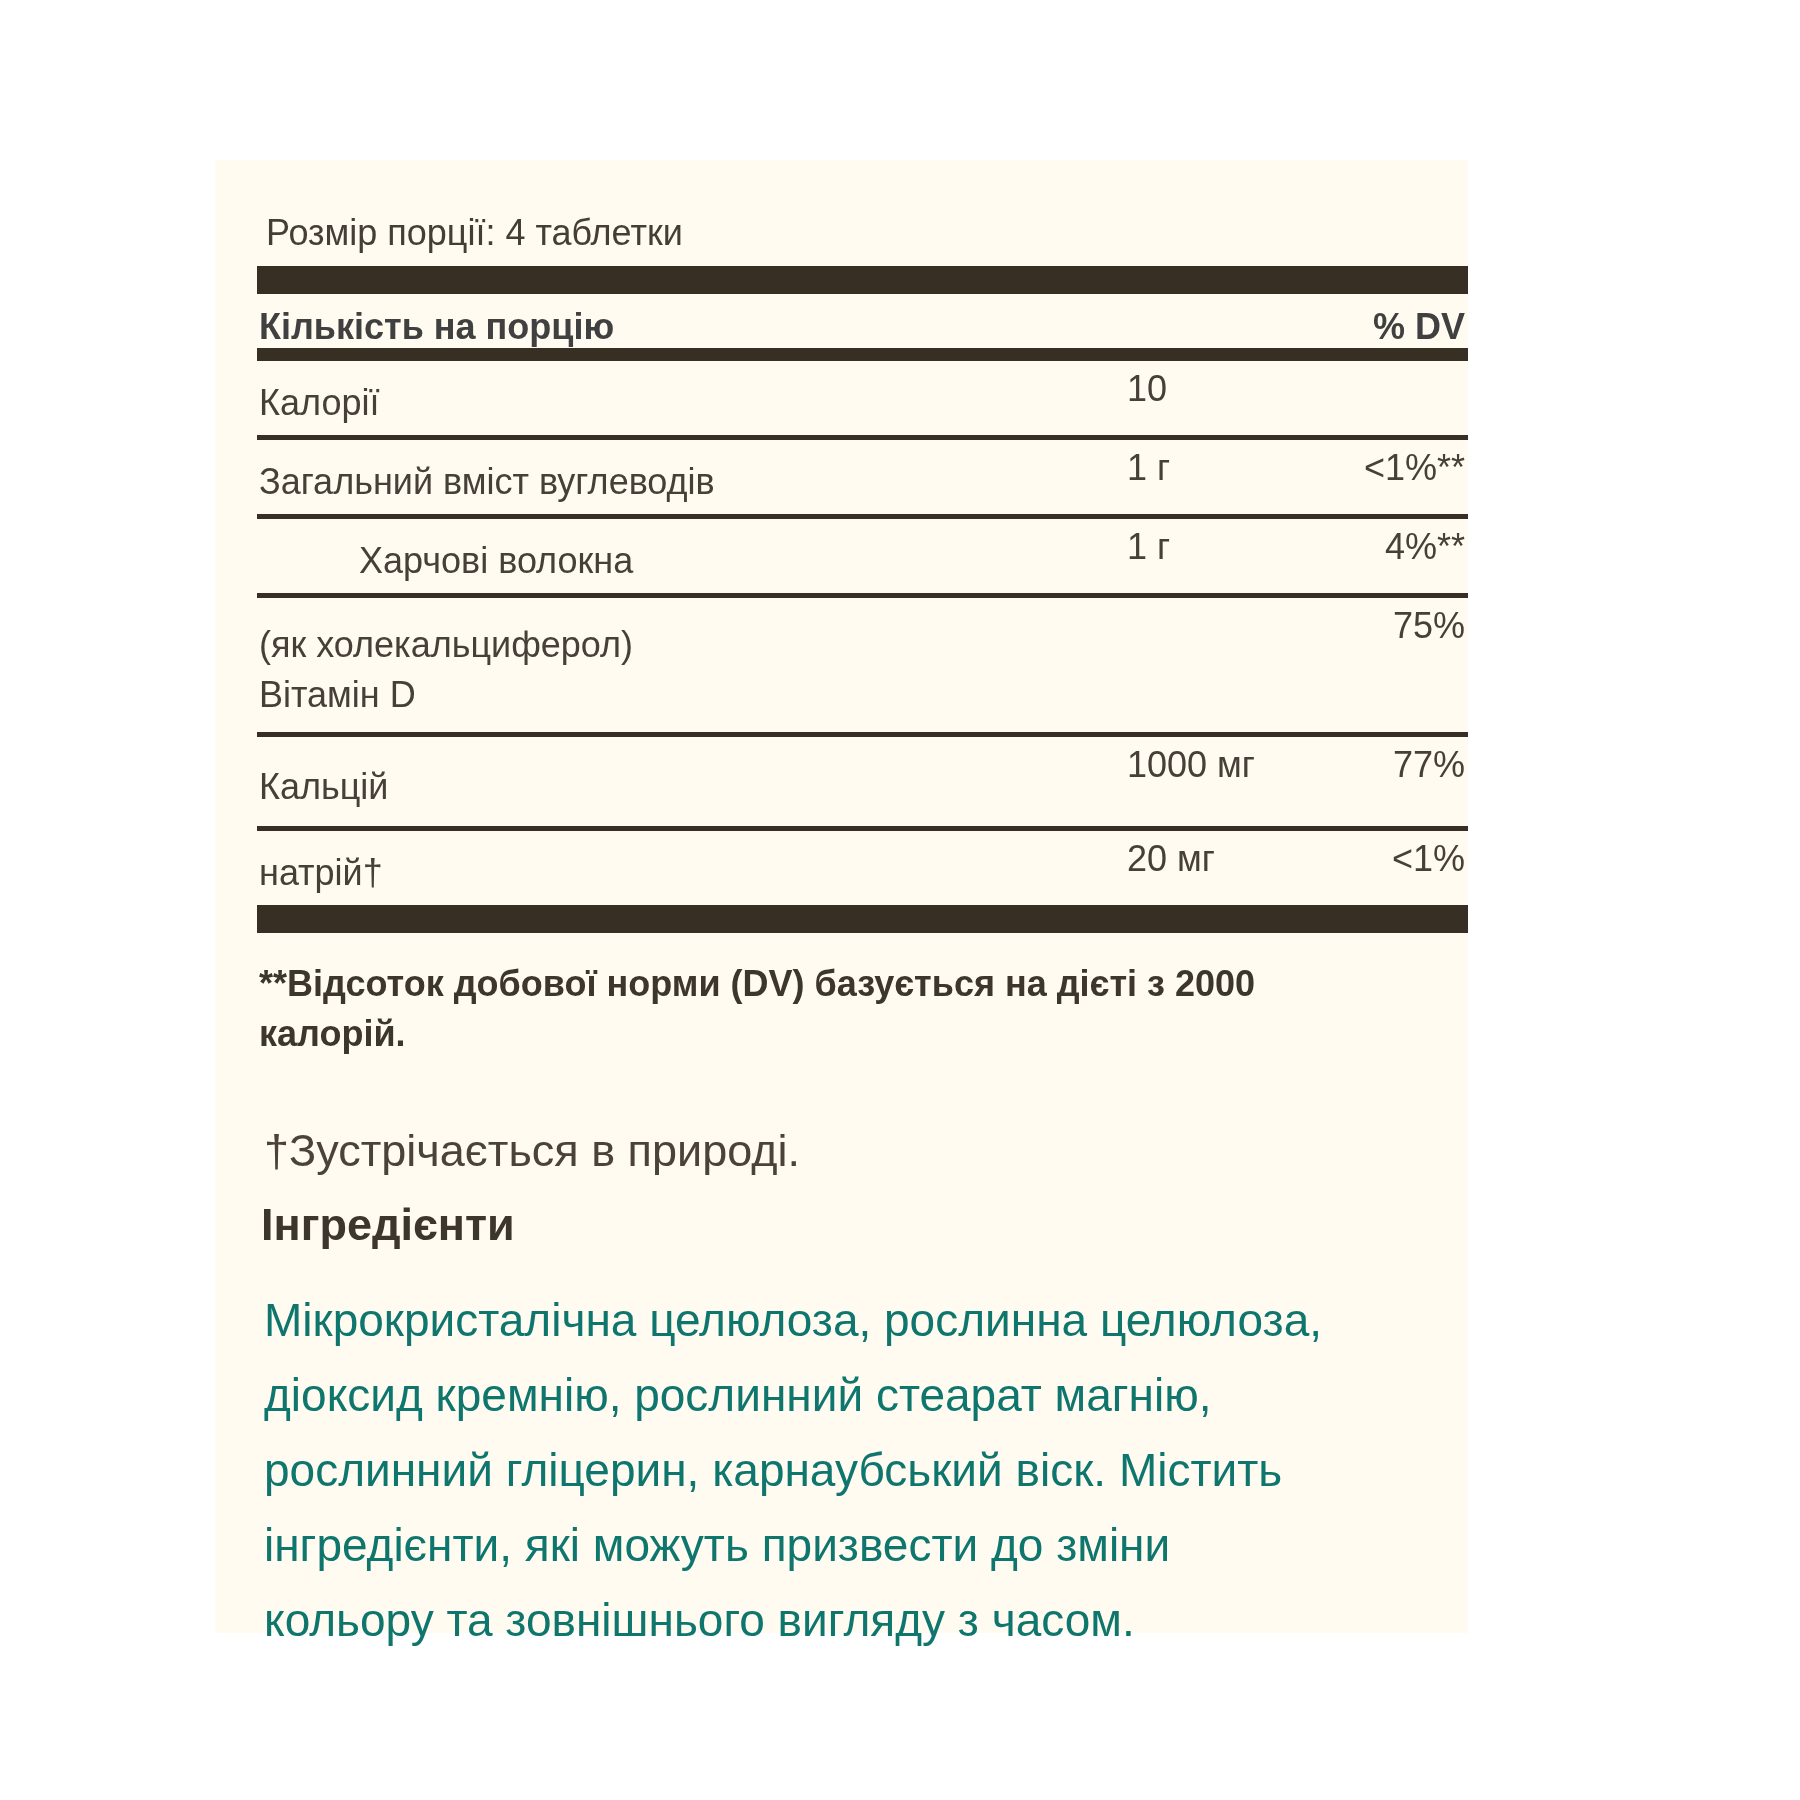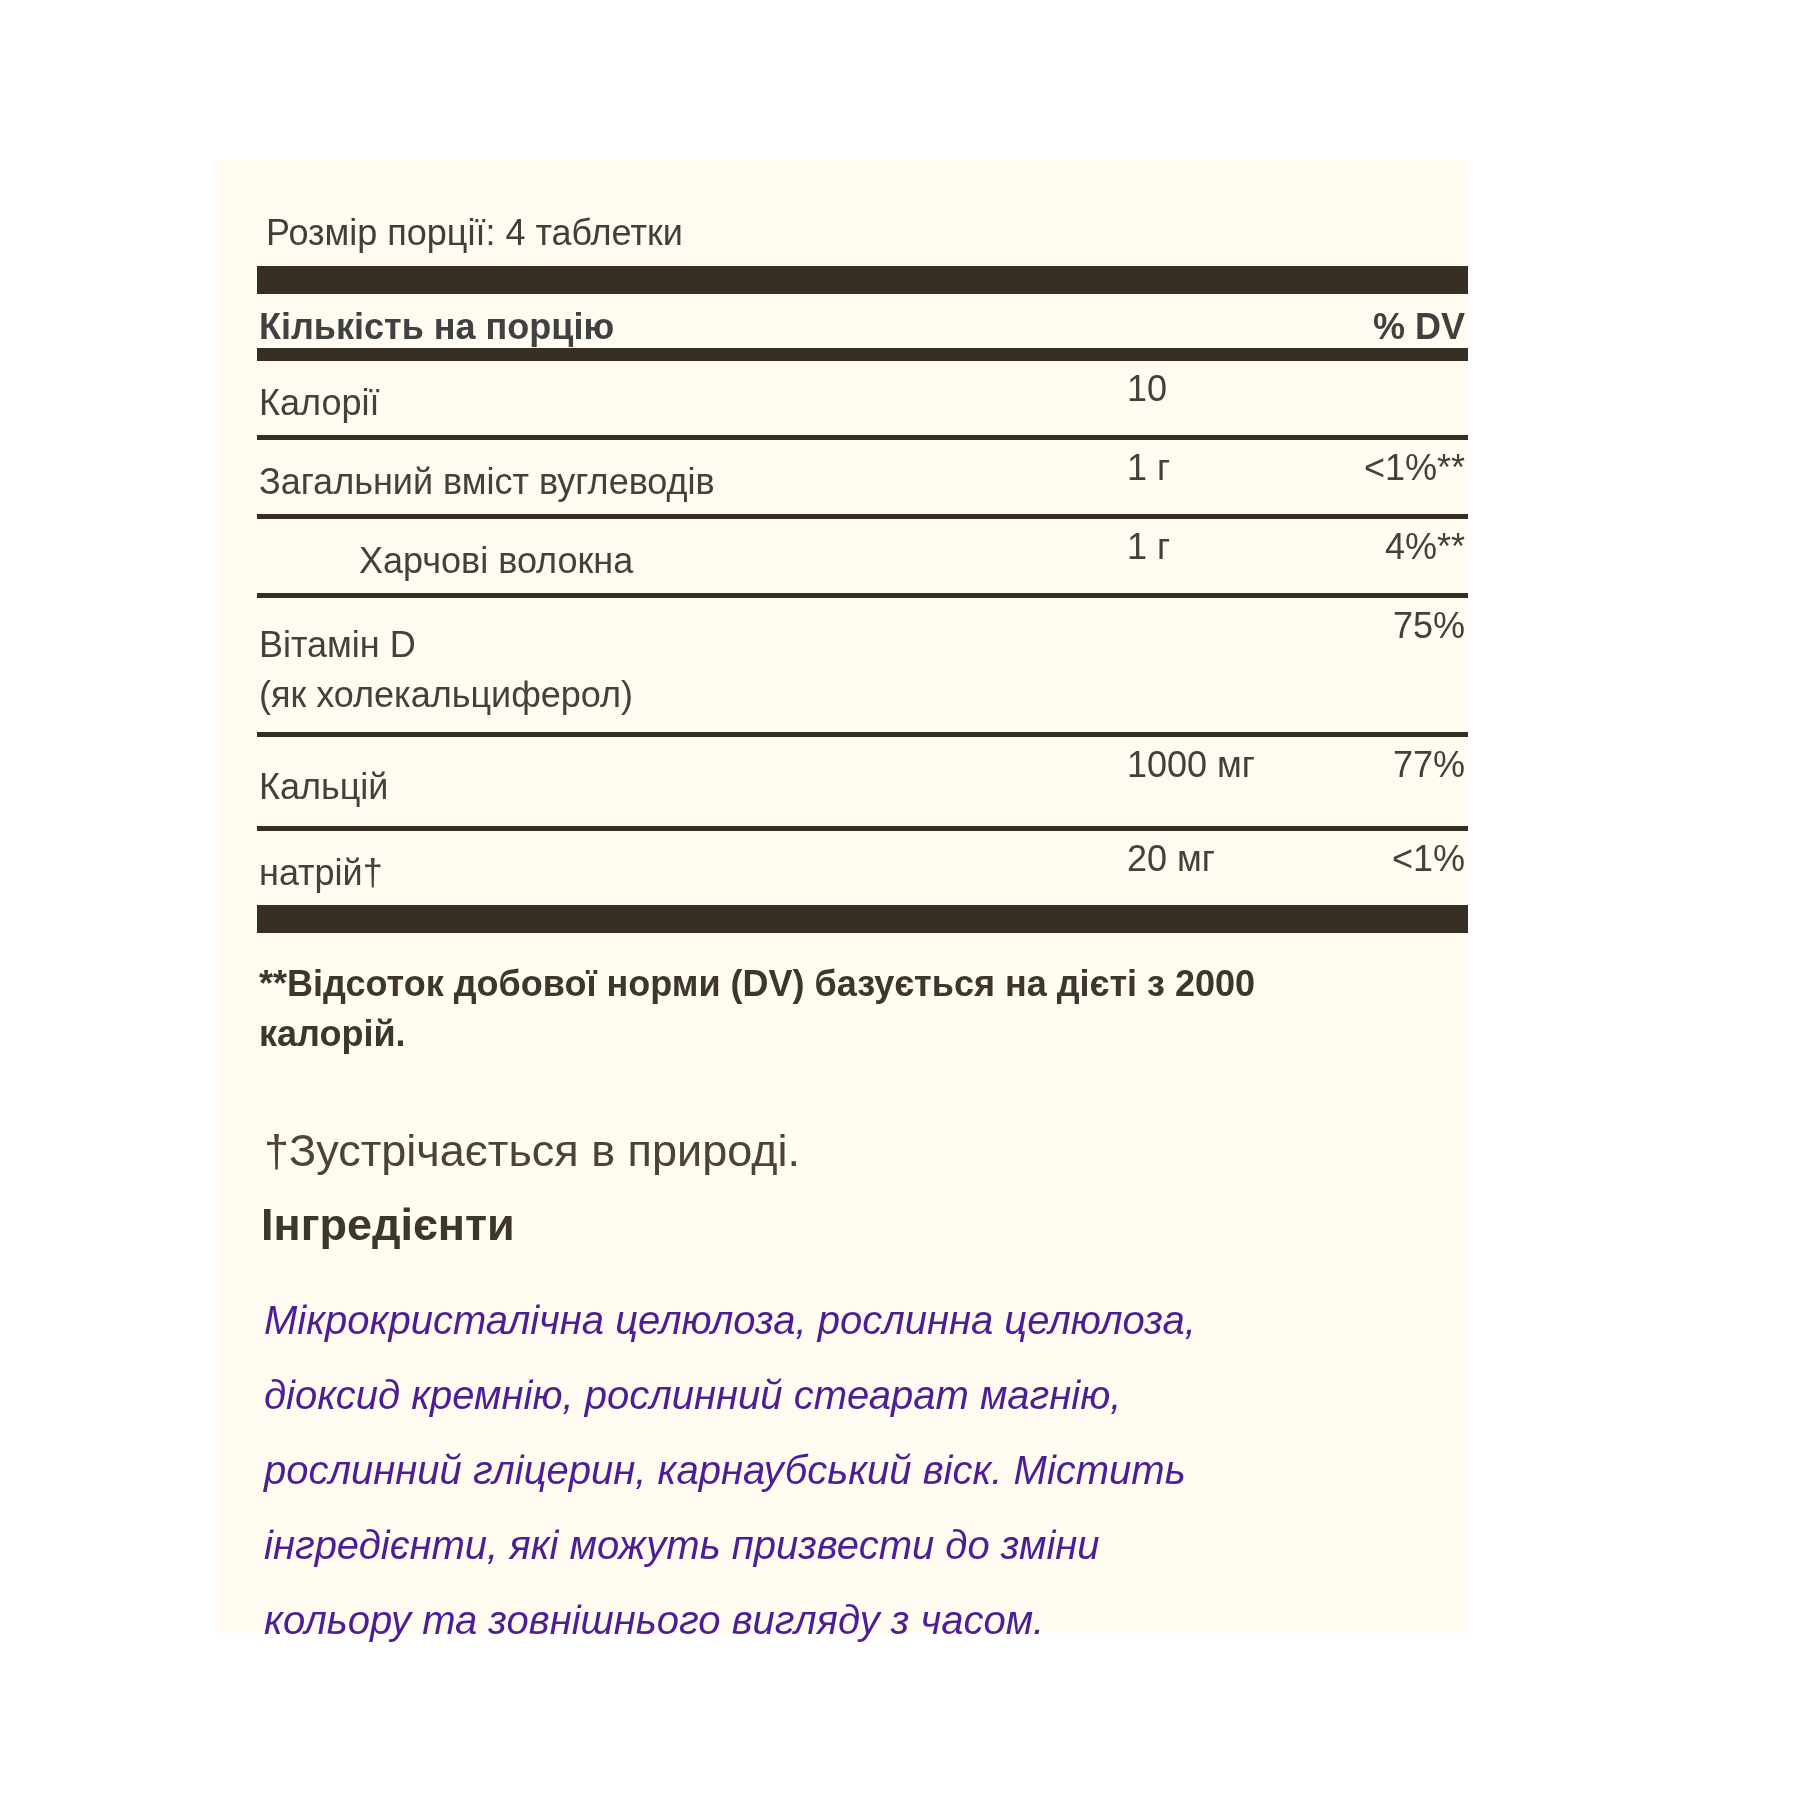--- a/index.html
+++ b/index.html
@@ -88,24 +88,23 @@
   .ingredients-title{
     margin-top:22px;
     margin-left:4px;
     font-size:45px;
     font-weight:700;
     color:#3d362d;
   }
   .ingredients-body{
     margin-top:32px;
     margin-left:7px;
-    font-size:40px;
+    font-size:46px;
     line-height:75px;
-    color:#4c1d95;
-    font-style:italic;
+    color:#0f766e;
   }
 </style>
 </head>
 <body>
 
 <div class="page">
   <div class="panel">
     <div class="content">
 
       <div class="serving-size">Розмір порції: 4 таблетки</div>
@@ -147,22 +146,22 @@
         </div>
         <div class="t-amount">
           <div>1 г</div>
         </div>
         <div class="t-dv">4%**</div>
       </div>
       <div class="sep"></div>
 
       <div class="t-row">
         <div class="t-label two-line-a">
+          <div>(як холекальциферол)</div>
           <div>Вітамін D</div>
-          <div>(як холекальциферол)</div>
         </div>
         <div class="t-dv">75%</div>
       </div>
       <div class="sep"></div>
 
       <div class="t-row">
         <div class="t-label two-line-b">
           <div>Кальцій</div>
         </div>
         <div class="t-amount">

